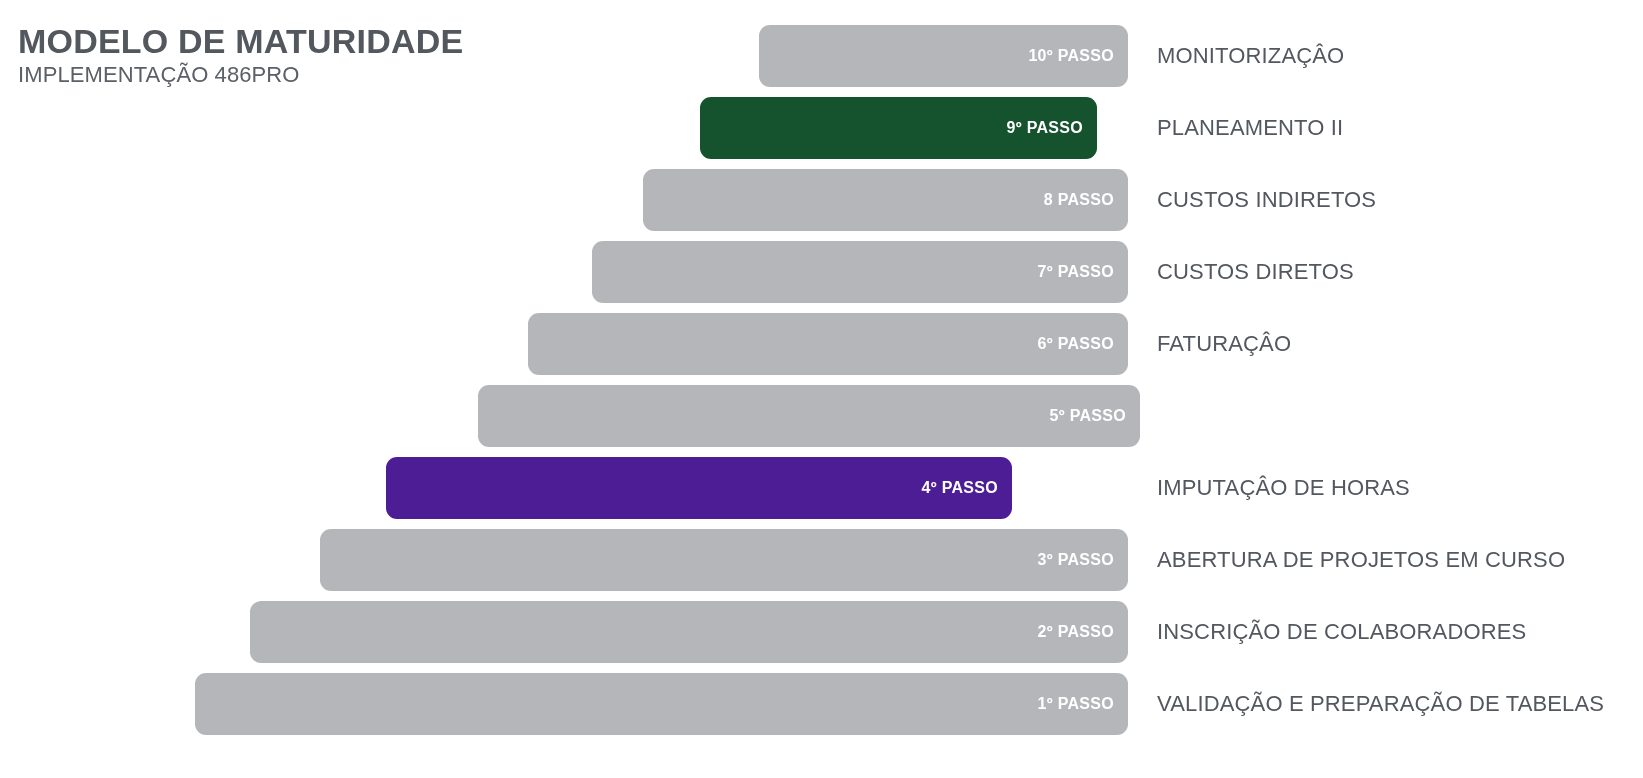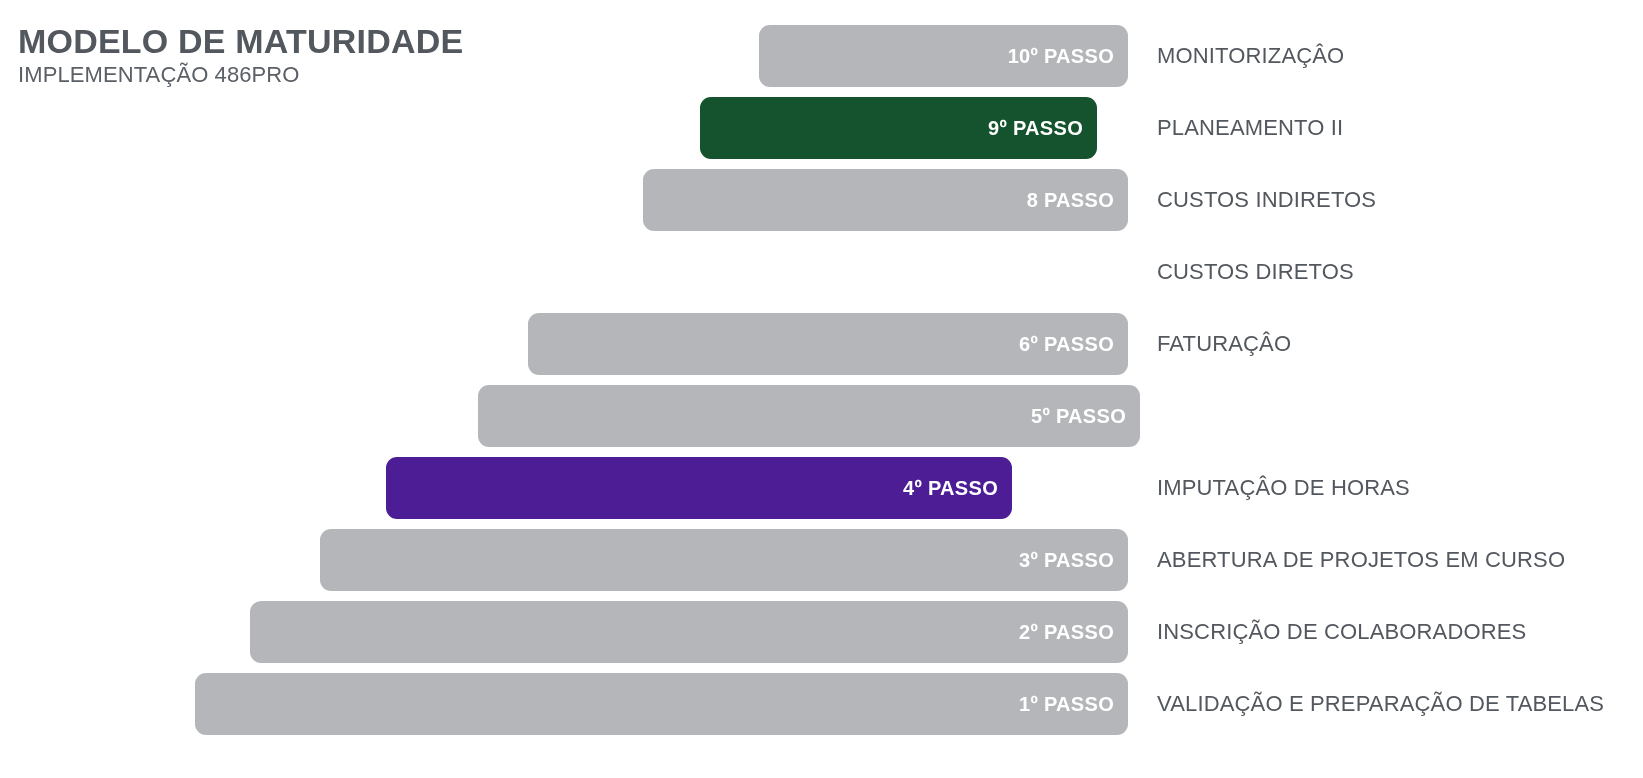--- a/index.html
+++ b/index.html
@@ -72,21 +72,21 @@
     box-sizing: border-box;
   }
 
   .bar-label {
     position: absolute;
     right: 14px;
     top: 0;
     height: 62px;
     line-height: 62px;
     color: #ffffff;
-    font-size: 20px;
+    font-size: 16px;
     font-weight: bold;
     letter-spacing: 0.3px;
     white-space: nowrap;
   }
 
   .step-title {
     position: absolute;
     left: 1157px;
     top: 0;
     height: 62px;
@@ -121,20 +121,23 @@
         </div>
         <div class="step-title" style="left: 1157px;">PLANEAMENTO II</div>
       </div>
       <div class="row" style="top: 169px; left: 0px; width: 1643px; height: 62px;">
         <div class="bar" style="left: 643px; width: 485px; background: rgb(180, 182, 185);">
           <div class="bar-label">8 PASSO</div>
         </div>
         <div class="step-title" style="left: 1157px;">CUSTOS INDIRETOS</div>
       </div>
       <div class="row" style="top: 241px; left: 0px; width: 1643px; height: 62px;">
+        <div class="bar" style="left: 592px; width: 536px; background: rgb(180, 182, 185);">
+          <div class="bar-label">7º PASSO</div>
+        </div>
         <div class="step-title" style="left: 1157px;">CUSTOS DIRETOS</div>
       </div>
       <div class="row" style="top: 313px; left: 0px; width: 1643px; height: 62px;">
         <div class="bar" style="left: 528px; width: 600px; background: rgb(180, 182, 185);">
           <div class="bar-label">6º PASSO</div>
         </div>
         <div class="step-title" style="left: 1157px;">FATURAÇÂO</div>
       </div>
       <div class="row" style="top: 385px; left: 12px; width: 1643px; height: 62px;">
         <div class="bar" style="left: 466px; width: 662px; background: rgb(180, 182, 185);">

